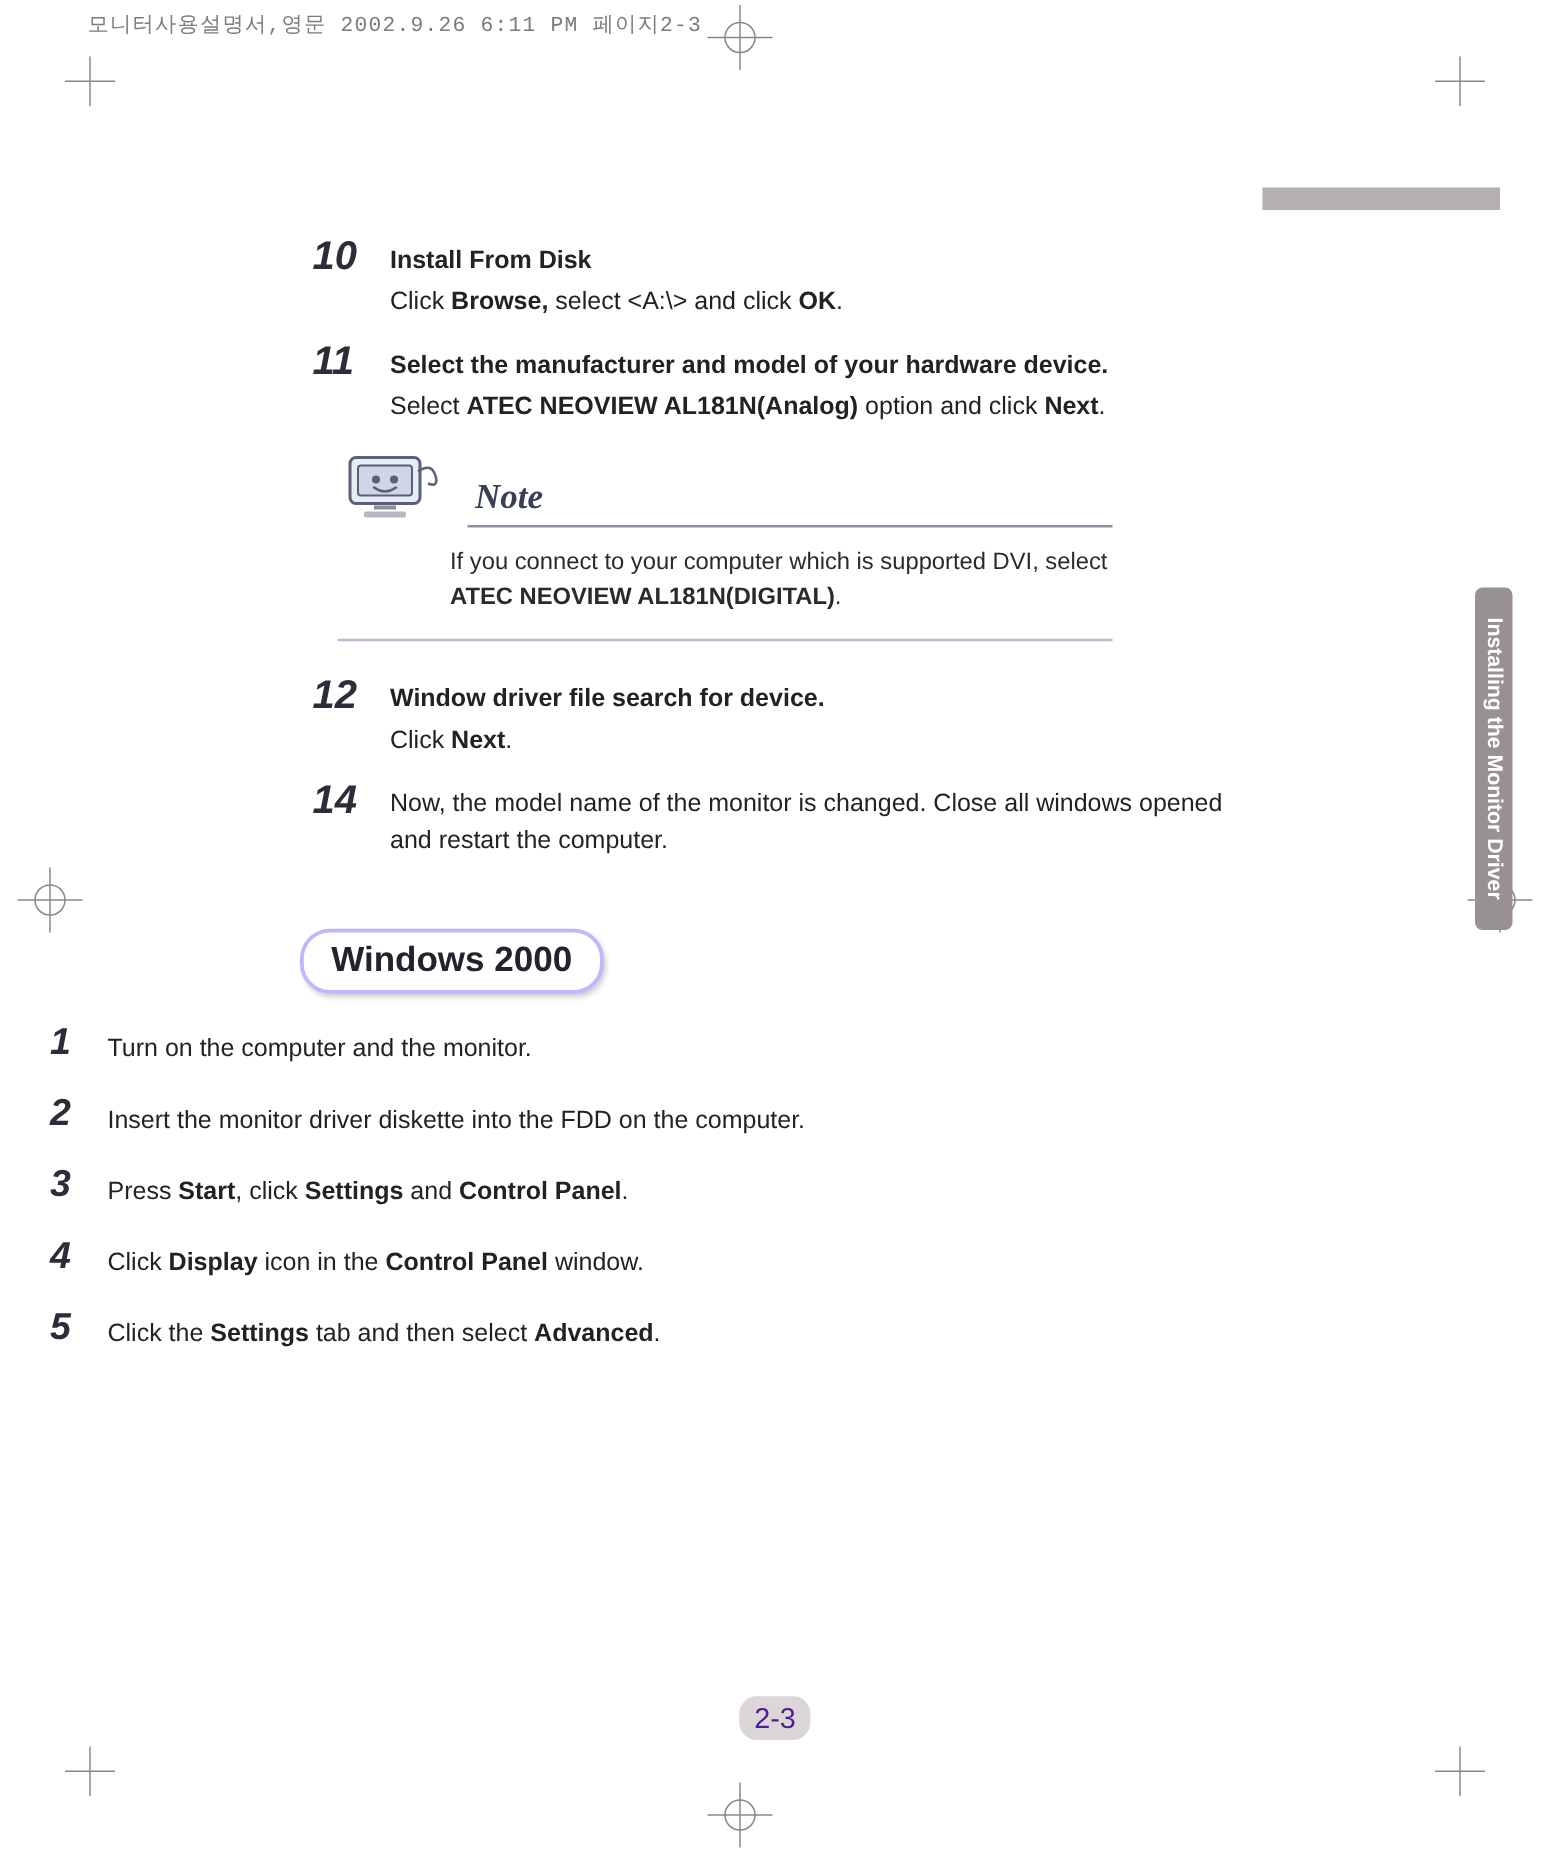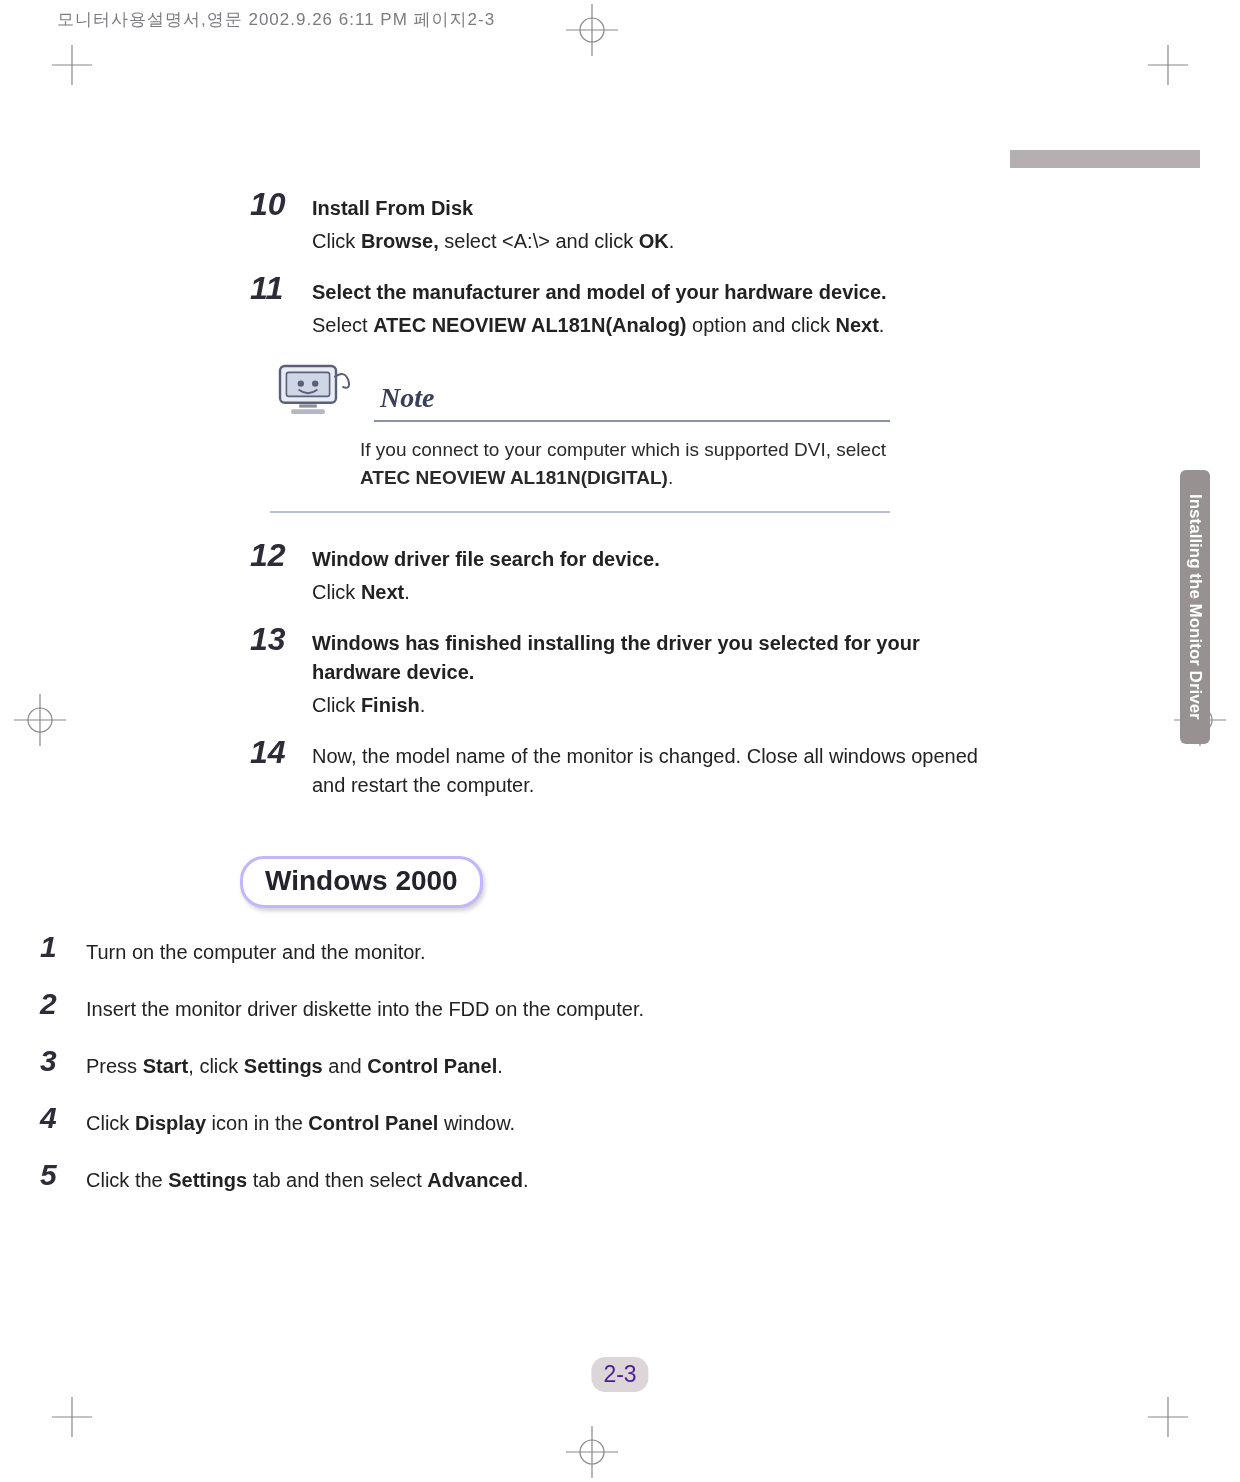--- a/index.html
+++ b/index.html
@@ -8,25 +8,25 @@
     font-family: Arial, Helvetica, sans-serif;
     background: #fff;
     color: #222;
     width: 1240px;
     height: 1482px;
     position: relative;
   }
   .print-header {
     position: absolute;
     top: 8px;
-    left: 57px;
+    left: 70px;
     color: #7c7c80;
     font-size: 17px;
     letter-spacing: 1px;
-    font-family: Liberation Sans, sans-serif;
+    font-family: Liberation Mono, monospace;
   }
   .crop-mark, .reg-mark {
     position: absolute;
     stroke: #888;
     stroke-width: 1.2;
     fill: none;
   }
   .page {
     position: absolute;
     top: 60px;
@@ -252,27 +252,20 @@
 
   <div class="steps" id="steps-b">
       <div class="step">
         <div class="stepnum">12</div>
         <div class="stepbody">
           <span class="title">Window driver file search for device.</span>
           <span class="instr">Click <b>Next</b>.</span>
         </div>
       </div>
       <div class="step">
-        <div class="stepnum">13</div>
-        <div class="stepbody">
-          <span class="title">Windows has finished installing the driver you selected for your hardware device.</span>
-          <span class="instr">Click <b>Finish</b>.</span>
-        </div>
-      </div>
-      <div class="step">
         <div class="stepnum">14</div>
         <div class="stepbody">
           <span class="instr">Now, the model name of the monitor is changed. Close all windows opened and restart the computer.</span>
         </div>
       </div>
     </div>
 
   <div class="steps">
     <div class="section-pill">Windows 2000</div>
   </div>

